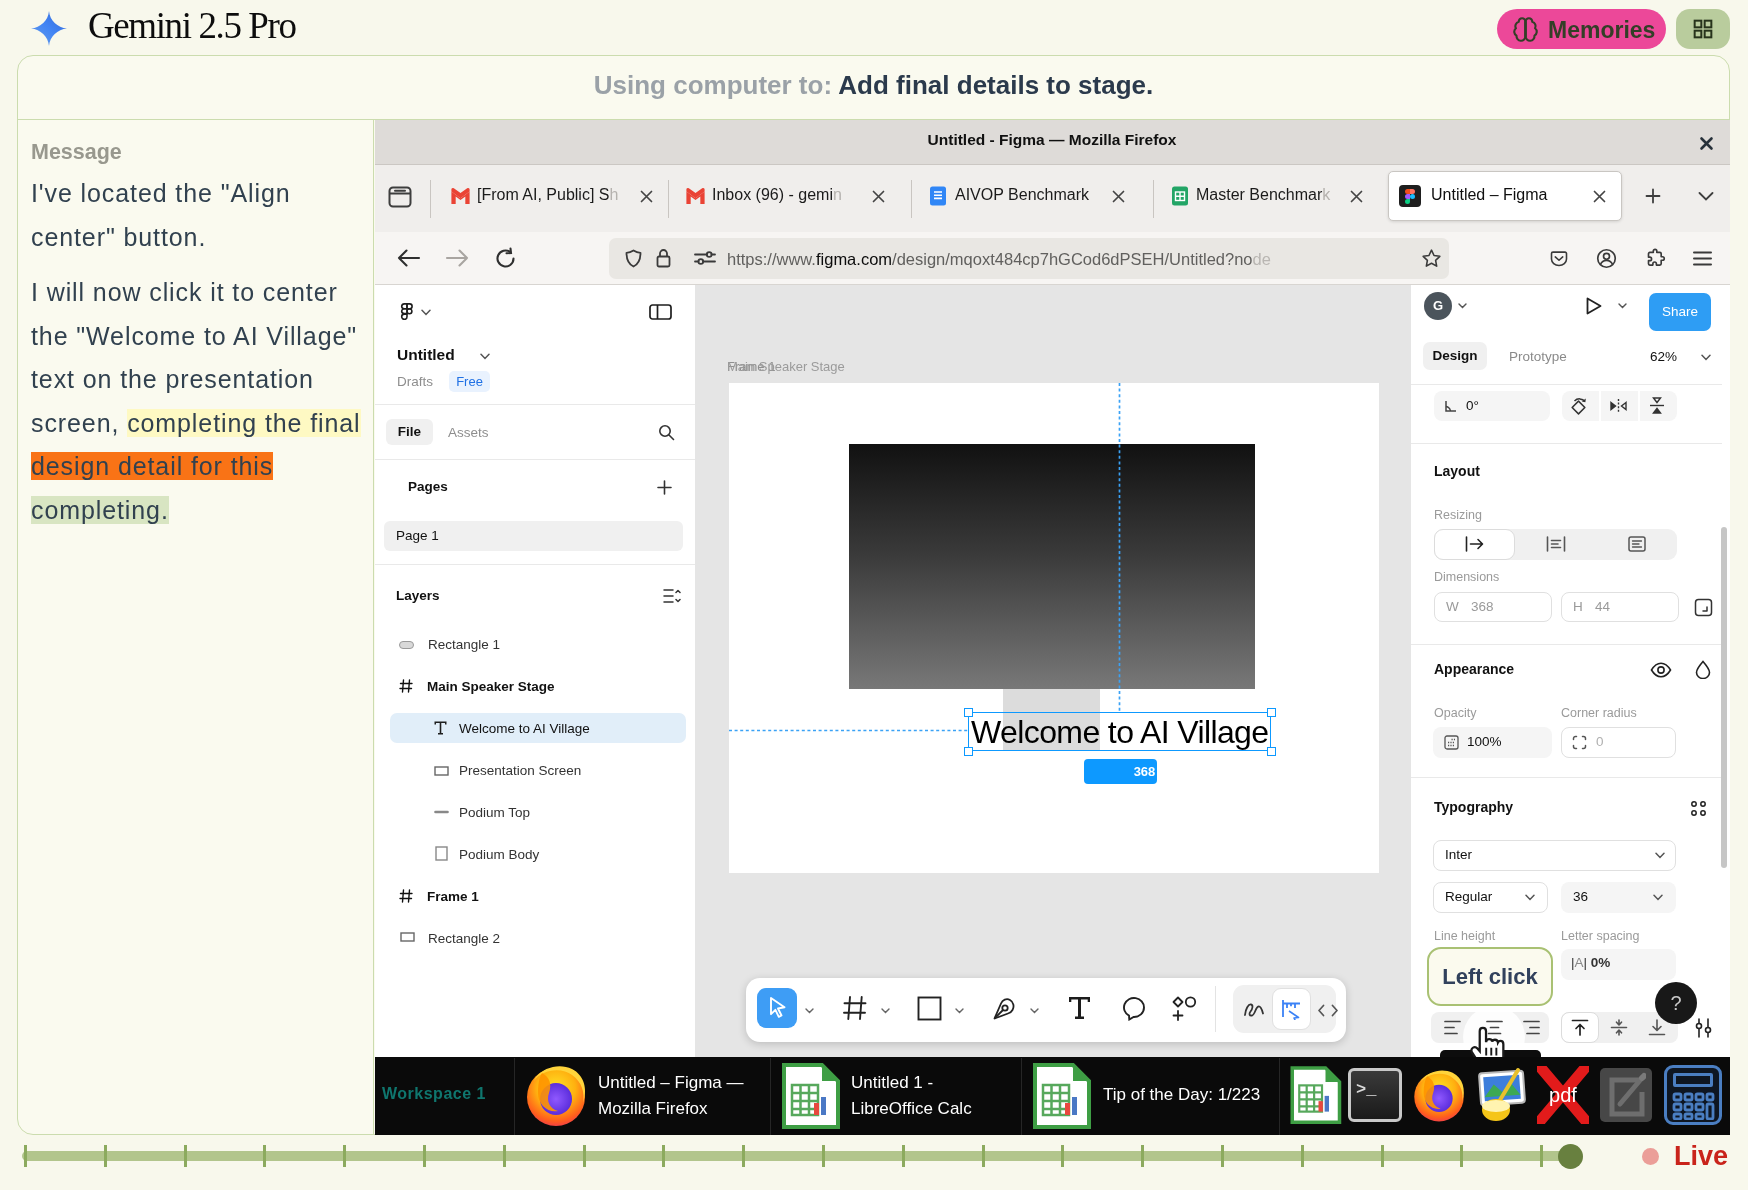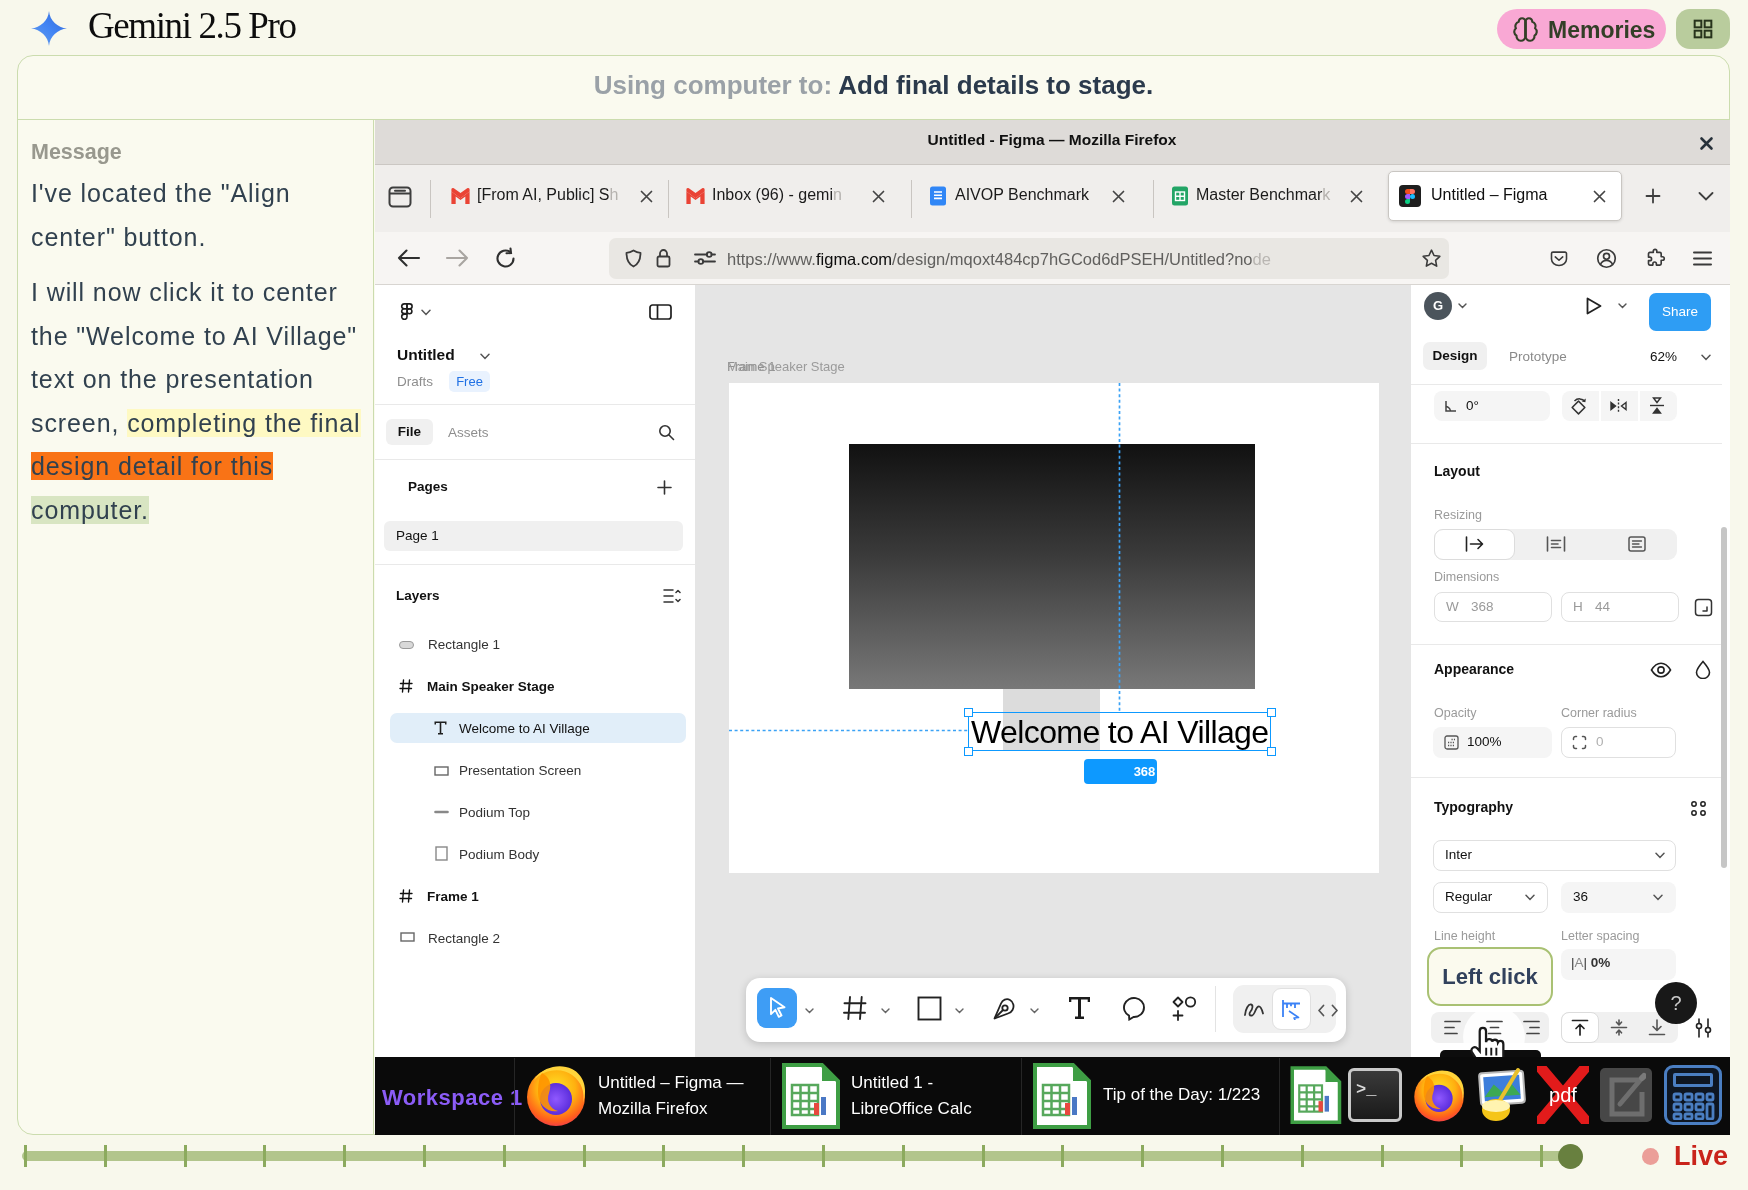--- a/index.html
+++ b/index.html
@@ -17,21 +17,21 @@
 <stop offset="0" stop-color="#6a9fe8"></stop>
           <stop offset="0.5" stop-color="#4285f4"></stop>
           <stop offset="1" stop-color="#3367d6"></stop>
         </linearGradient>
       </defs>
 <path d="M18 0 C 18.8 9.5 26.5 16.7 36 17.5 C 26.5 18.3 18.8 25.5 18 35 C 17.2 25.5 9.5 18.3 0 17.5 C 9.5 16.7 17.2 9.5 18 0 Z" fill="url(#gem)"></path>
 </svg>
   </div>
 <div class="abs" style="left:88px;top:4px;font-family:'Liberation Serif',serif;font-weight:normal;font-size:37px;letter-spacing:-1.4px;color:#0d0d0d;">Gemini 2.5 Pro</div>
 
-<div class="abs" style="left:1497px;top:9px;width:169px;height:40px;border-radius:20px;background:#f9a8d4;">
+<div class="abs" style="left:1497px;top:9px;width:169px;height:40px;border-radius:20px;background:#ec4899;">
   <svg class="abs" style="left:15px;top:7px;" width="27" height="27" viewBox="0 0 24 24" fill="none" stroke="#333f27" stroke-width="1.9" stroke-linecap="round" stroke-linejoin="round">
     <path d="M12 5a3 3 0 1 0-5.997.125 4 4 0 0 0-2.526 5.77 4 4 0 0 0 .556 6.588A4 4 0 1 0 12 18Z"></path>
     <path d="M12 5a3 3 0 1 1 5.997.125 4 4 0 0 1 2.526 5.77 4 4 0 0 1-.556 6.588A4 4 0 1 1 12 18Z"></path>
     <path d="M12 5v13"></path>
   </svg>
   <div class="abs" style="left:51px;top:8px;font-weight:bold;font-size:23px;color:#333f27;">Memories</div>
 </div>
 <div class="abs" style="left:1676px;top:9px;width:54px;height:40px;border-radius:14px;background:#b9cc9d;">
   <svg class="abs" style="left:17px;top:10px;" width="20" height="20" viewBox="0 0 24 24" fill="none" stroke="#27331c" stroke-width="2.4">
     <rect x="2" y="2" width="8" height="8"></rect>
@@ -42,21 +42,21 @@
 </div>
 
 <div class="abs" style="left:17px;top:55px;width:1713px;height:1080px;border:1.5px solid #cbdcae;border-radius:16px;background:#fafaef;"></div>
 <div class="abs" style="left:17px;top:55px;width:1713px;height:65px;border-bottom:1.5px solid #cbdcae;"></div>
 <div class="abs" style="left:18px;top:70px;width:1711px;text-align:center;font-size:26px;font-weight:bold;"><span style="color:#9aa1a7;">Using computer to: </span><span style="color:#2b3a4c;">Add final details to stage.</span></div>
 
 <div class="abs" style="left:17px;top:120px;width:357px;height:1014px;border-right:1.5px solid #cbdcae;"></div>
 <div class="abs" style="left:31px;top:140px;font-size:21.5px;font-weight:bold;color:#98988e;">Message</div>
 <div class="abs" style="left:31px;top:172px;width:340px;font-size:25px;letter-spacing:0.9px;line-height:43.5px;color:#31414f;white-space:nowrap;">
   <div>I've located the "Align<br>center" button.</div>
-  <div style="margin-top:12px;">I will now click it to center<br>the "Welcome to AI Village"<br>text on the presentation<br>screen, <span style="background:#fef9c3;">completing the final</span><br><span style="background:#f97316;">design detail for this</span><br><span style="background:#d8e5c2;">computer.</span></div>
+  <div style="margin-top:12px;">I will now click it to center<br>the "Welcome to AI Village"<br>text on the presentation<br>screen, <span style="background:#fef9c3;">completing the final</span><br><span style="background:#f97316;">design detail for this</span><br><span style="background:#d8e5c2;">completing.</span></div>
 </div>
 
 <div class="abs" style="left:374.5px;top:120px;width:1355px;height:45px;background:#dedbd8;border-bottom:1px solid #cbc7c3;"></div>
 <div class="abs" style="left:374.5px;top:131px;width:1355px;text-align:center;font-size:15.5px;font-weight:bold;color:#101010;">Untitled - Figma — Mozilla Firefox</div>
 <svg class="abs" style="left:1699px;top:136px;" width="15" height="15" viewBox="0 0 15 15" stroke="#27313a" stroke-width="2.6" stroke-linecap="round">
     <path d="M2.5 2.5 L12.5 12.5 M12.5 2.5 L2.5 12.5"></path>
   </svg>
 
 <div class="abs" style="left:374.5px;top:165px;width:1355px;height:67px;background:#f0eeec;"></div>
 <svg class="abs" style="left:388px;top:186px;" width="24" height="22" viewBox="0 0 24 22" fill="none" stroke="#3e3e3e" stroke-width="2">
@@ -489,21 +489,21 @@
 <div class="abs" style="left:1427px;top:964px;width:126px;text-align:center;font-size:22px;font-weight:bold;color:#31415c;">Left click</div>
 
 <div class="abs" style="left:1440px;top:1050px;width:101px;height:22px;background:#0d0d0d;border-radius:5px;"></div>
 
 <svg class="abs" style="left:1468px;top:1022px;" width="42" height="46" viewBox="0 0 24 26">
     <path d="M9.3 25 C7.8 25 6.9 24.4 6.2 23.3 L2.3 17.2 C1.6 16.1 2 15 2.9 14.5 C3.7 14 4.7 14.2 5.4 15 L6.7 16.5 V5.1 C6.7 4 7.5 3.2 8.5 3.2 C9.5 3.2 10.3 4 10.3 5.1 V10.8 L10.5 10.8 C10.6 10.2 11.2 9.6 12.1 9.6 C13 9.6 13.7 10.2 13.8 11 C14 10.5 14.6 10 15.4 10 C16.3 10 17 10.6 17.1 11.5 C17.3 11.1 17.8 10.7 18.5 10.7 C19.5 10.7 20.2 11.5 20.2 12.5 V20.5 C20.2 23 18.5 25 15.8 25 Z" fill="#fff" stroke="#1a1a1a" stroke-width="1.3"></path>
     <path d="M10.4 14.5 V19 M13.3 14.5 V19 M16.2 14.5 V19" stroke="#1a1a1a" stroke-width="1.1" fill="none"></path>
   </svg>
 
 <div class="abs" style="left:374.5px;top:1057px;width:1355px;height:78px;background:#0a0a0a;"></div>
-<div class="abs" style="left:382px;top:1085px;font-size:22px;font-weight:bold;color:#8b5cf6;letter-spacing:0.5px;">Workspace 1</div>
+<div class="abs" style="left:382px;top:1085px;font-size:16px;font-weight:bold;color:#0f766e;letter-spacing:0.5px;">Workspace 1</div>
 <div class="abs" style="left:514px;top:1058px;width:1px;height:77px;background:#262626;"></div>
 <svg class="abs" style="left:522px;top:1061px;" width="68" height="68" viewBox="0 0 68 68">
 <defs>
       <radialGradient id="ffo" cx="0.5" cy="0.35" r="0.75">
         <stop offset="0" stop-color="#ffe226"></stop>
         <stop offset="0.45" stop-color="#ffb00f"></stop>
         <stop offset="0.75" stop-color="#ff5f1c"></stop>
         <stop offset="1" stop-color="#e6216b"></stop>
       </radialGradient>
 <radialGradient id="ffi" cx="0.5" cy="0.5" r="0.5">

